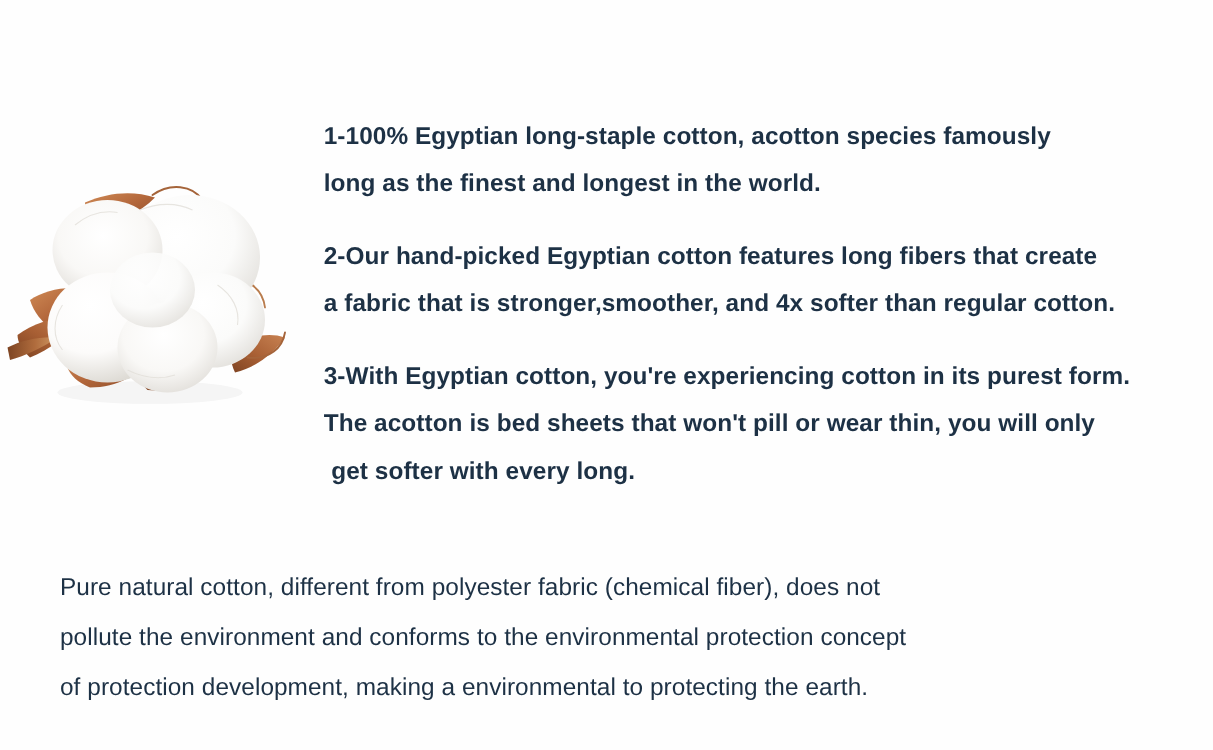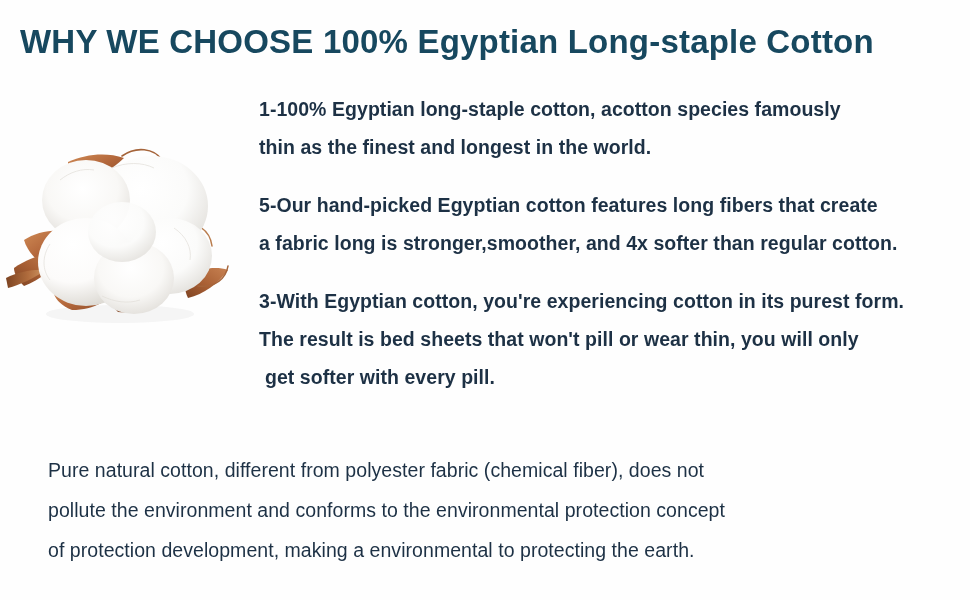--- a/index.html
+++ b/index.html
@@ -99,21 +99,20 @@
   .line3-indent {
     display: inline-block;
     width: 6px;
   }
 </style>
 </head>
 <body>
 
 <div class="page">
 
-  <div class="page-title">WHY WE CHOOSE 100% Egyptian Long-staple Cotton</div>
 
   <div class="cotton-figure">
     <svg viewBox="0 0 240 205" xmlns="http://www.w3.org/2000/svg">
       <defs>
         <radialGradient id="fluffA" cx="40%" cy="33%" r="68%">
           <stop offset="0%" stop-color="#ffffff"></stop>
           <stop offset="62%" stop-color="#fbfbfa"></stop>
           <stop offset="100%" stop-color="#e6e4e0"></stop>
         </radialGradient>
         <radialGradient id="fluffB" cx="46%" cy="36%" r="70%">
@@ -177,35 +176,35 @@
         <path d="M100 168 C112 174 126 176 138 172"></path>
       </g>
     </svg>
   </div>
 
   <div class="body-indented">
 
     <p class="para">
       <span>1-100% Egyptian long-staple cotton, acotton species famously</span>
       <br>
-      <span>thin </span><span class="u">as the finest and longest in the world.</span>
+      <span>long </span><span class="u">as the finest and longest in the world.</span>
     </p>
 
     <p class="para">
-      <span>5-Our hand-picked Egyptian cotton features long fibers that create</span>
-      <br>
-      <span>a fabric long is </span><span class="u">stronger,smoother, and 4x softer than regular cotton.</span>
+      <span>2-Our hand-picked Egyptian cotton features long fibers that create</span>
+      <br>
+      <span>a fabric that is </span><span class="u">stronger,smoother, and 4x softer than regular cotton.</span>
     </p>
 
     <p class="para para-3">
       <span>3-With Egyptian cotton, you're experiencing cotton in its purest form.</span>
       <br>
-      <span>The result is bed sheets that </span><span class="u">won't pill or wear thin, you will only</span>
-      <br>
-      <span class="line3-indent"></span><span class="u">get softer with every pill.</span>
+      <span>The acotton is bed sheets that </span><span class="u">won't pill or wear thin, you will only</span>
+      <br>
+      <span class="line3-indent"></span><span class="u">get softer with every long.</span>
     </p>
 
   </div>
 
   <div class="body-bottom">
     <p class="para">
       <span>Pure natural cotton, different from polyester fabric (chemical fiber), does not</span>
       <br>
       <span>pollute the environment and conforms to the environmental protection concept</span>
       <br>

